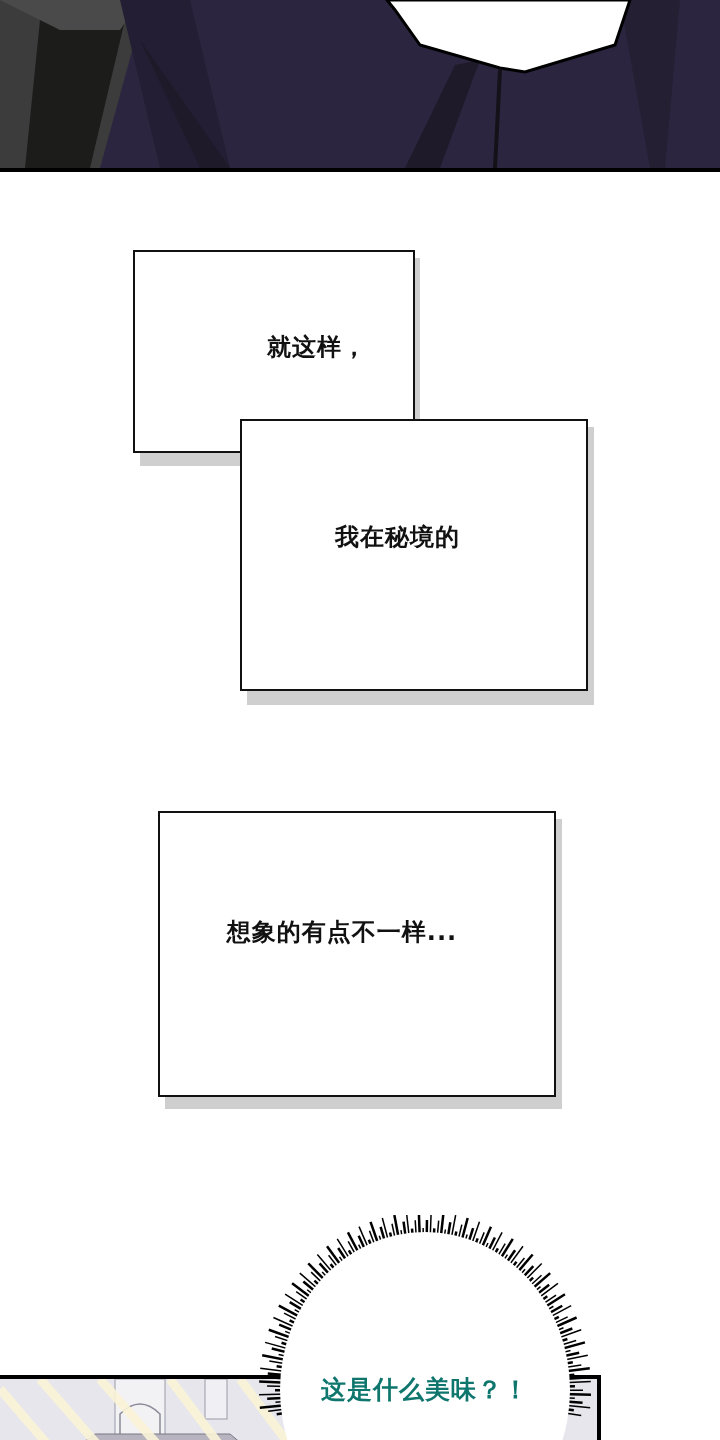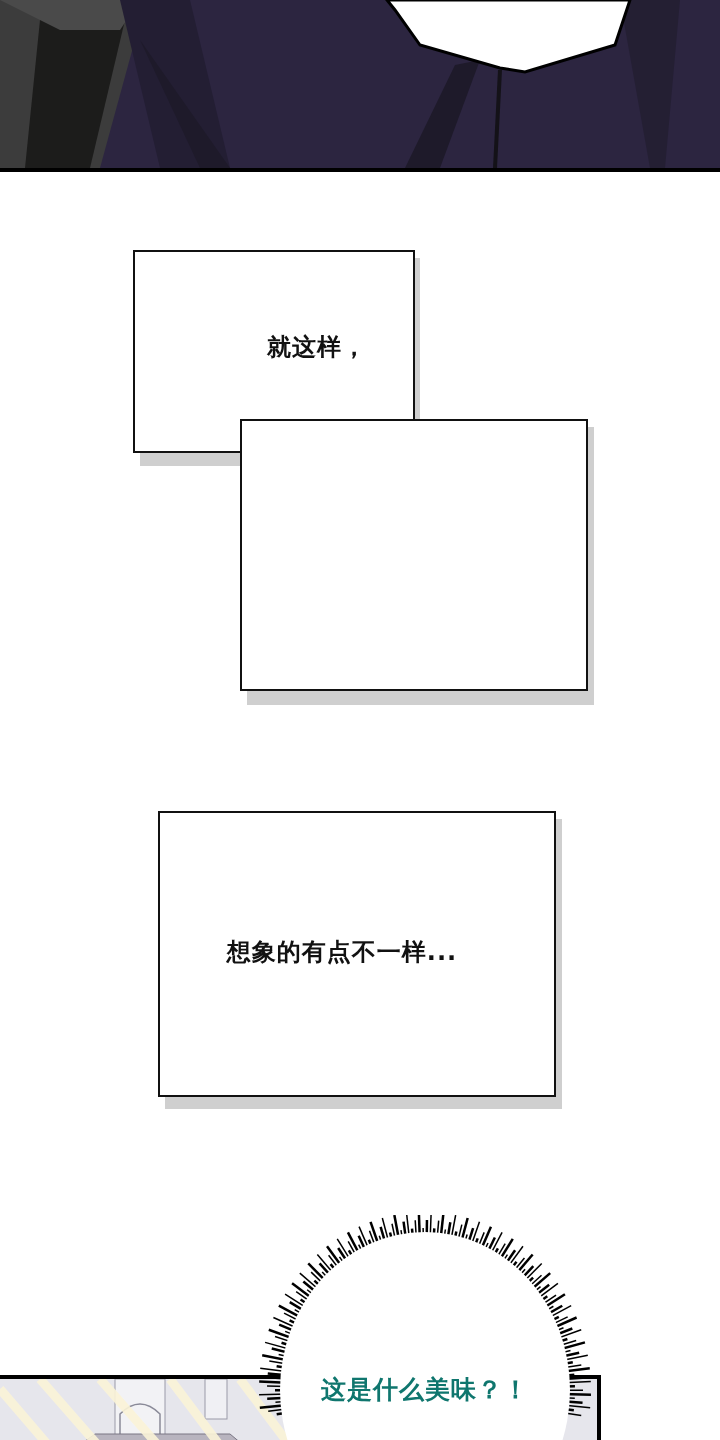--- a/index.html
+++ b/index.html
@@ -55,26 +55,27 @@
   </svg>
 </div>
 
 <div class="shadow" style="left:140px;top:258px;width:280px;height:208px;"></div>
 <div class="shadow" style="left:247px;top:427px;width:347px;height:278px;"></div>
 <div class="box" style="left:133px;top:250px;width:282px;height:203px;"></div>
 <div class="box" style="left:240px;top:419px;width:348px;height:272px;"></div>
 <div style="position:absolute;left:242px;top:421px;width:171px;height:30px;background:#fff;"></div>
 <div class="caption" style="left:224px;top:330px;margin-left:43px;">就这样，</div>
 <div class="caption" style="left:290px;top:520px;width:250px;">
+  <div style="padding-left:45px;text-align:left;">我在秘境的</div>
 </div>
 
 <div class="shadow" style="left:165px;top:819px;width:397px;height:290px;"></div>
 <div class="box" style="left:158px;top:811px;width:398px;height:286px;"></div>
 <div class="caption" style="left:158px;top:915px;width:398px;">
-  <div style="padding-right:30px;margin-top:20px;">想象的有点不一样...</div>
+  <div style="padding-right:30px;">想象的有点不一样...</div>
 </div>
 
 <div class="panel-bottom">
   <svg width="601" height="80" viewBox="0 0 601 80">
     <rect width="601" height="80" fill="#e6e6ec"></rect>
     <rect x="115" y="0" width="50" height="70" fill="#f2f2f5" stroke="#9a9aa8" stroke-width="1"></rect>
     <path d="M120 60 L120 35 Q140 15 160 35 L160 60" fill="none" stroke="#8a8a98" stroke-width="1.5"></path>
     <rect x="205" y="0" width="22" height="40" fill="#f0f0f4" stroke="#9a9aa8"></rect>
     <polygon points="60,80 95,55 230,55 260,80" fill="#b8b4bf" stroke="#7a7684"></polygon>
     <g stroke="#fbf4d8" stroke-width="9" opacity="0.9">

